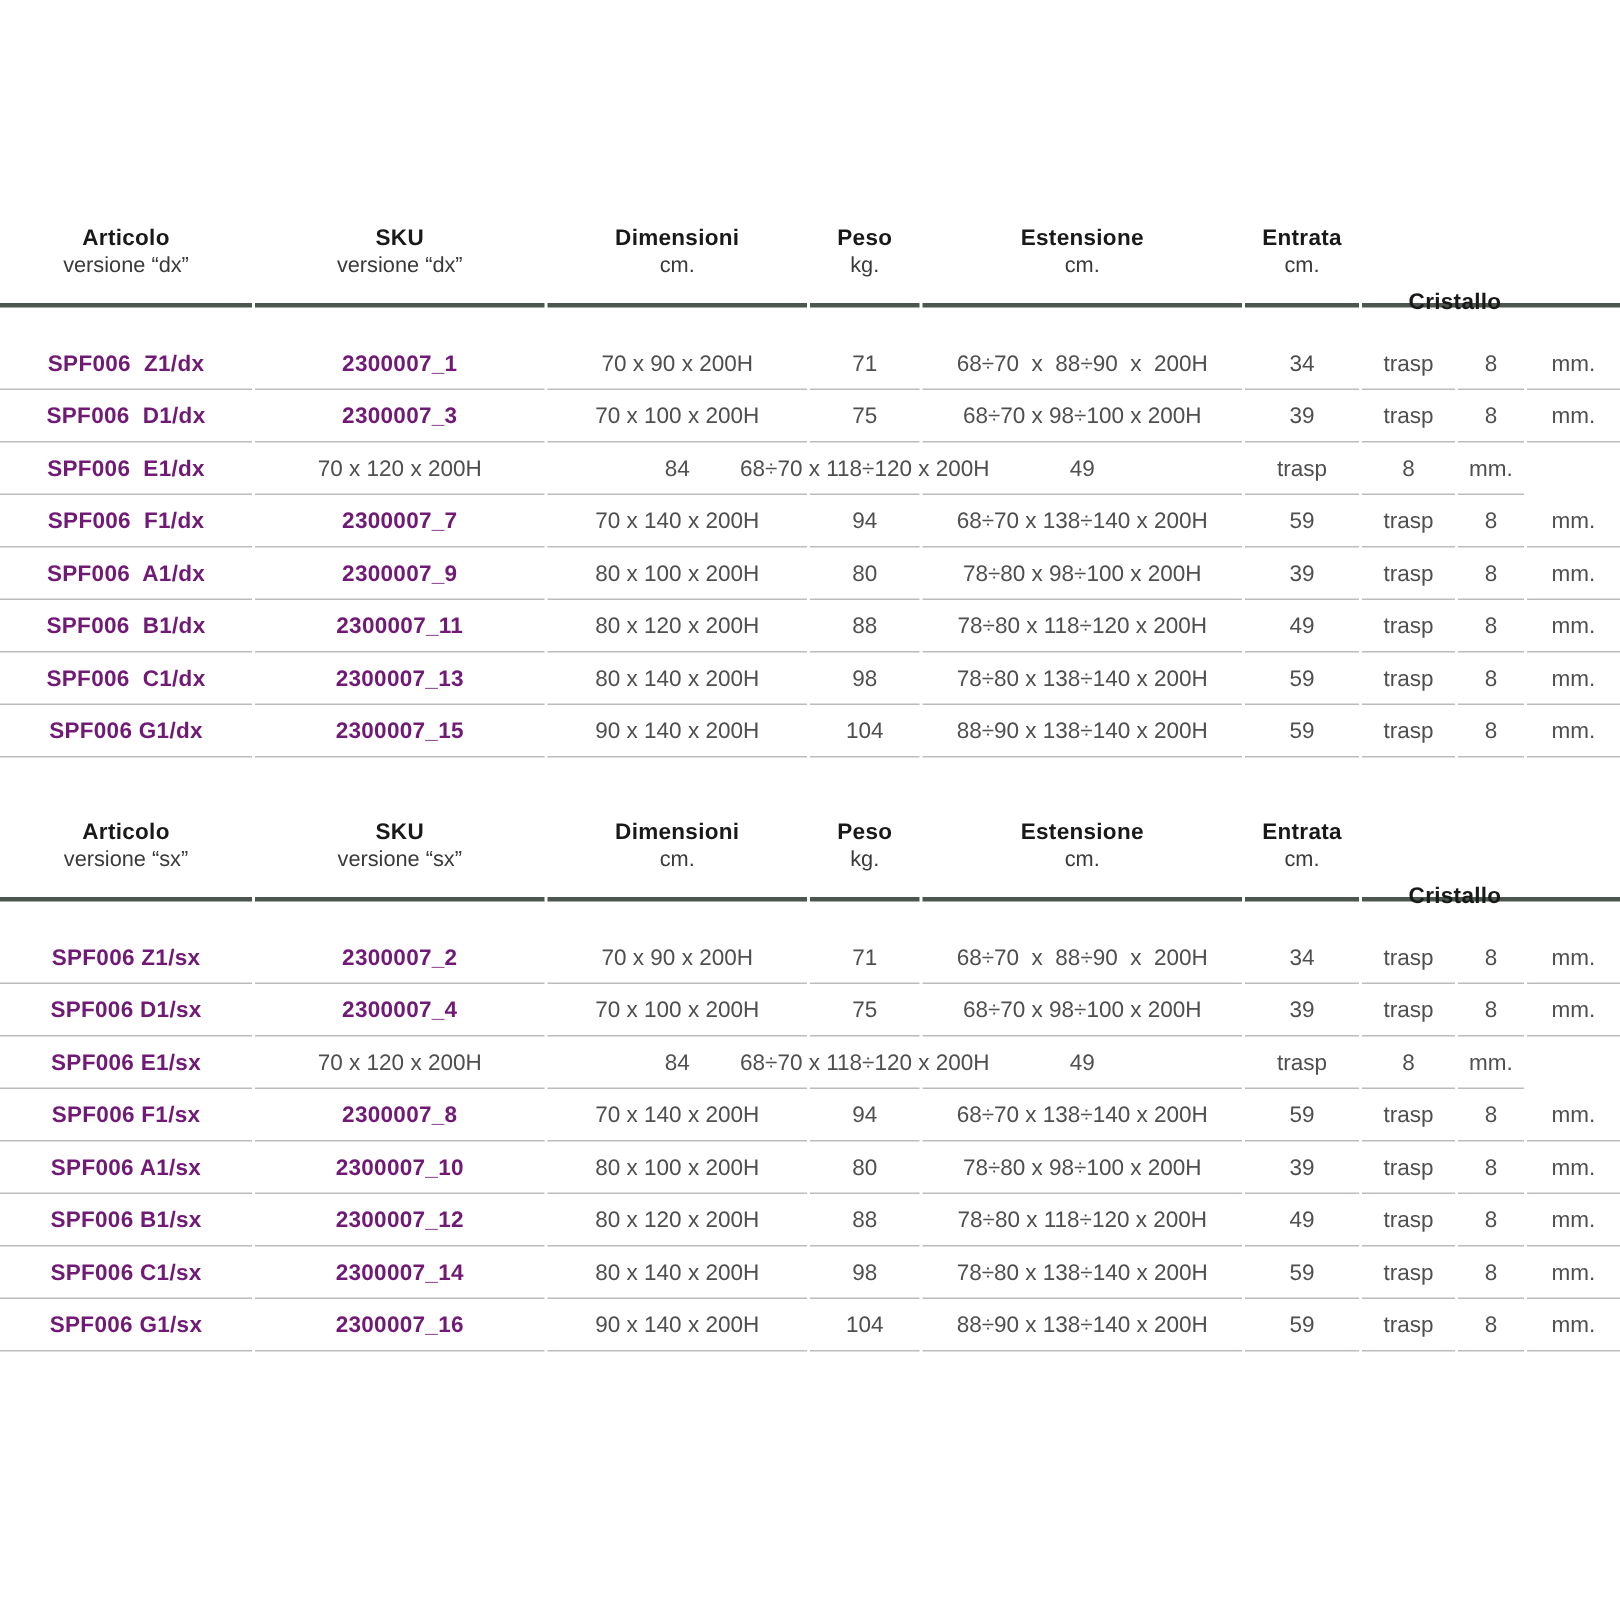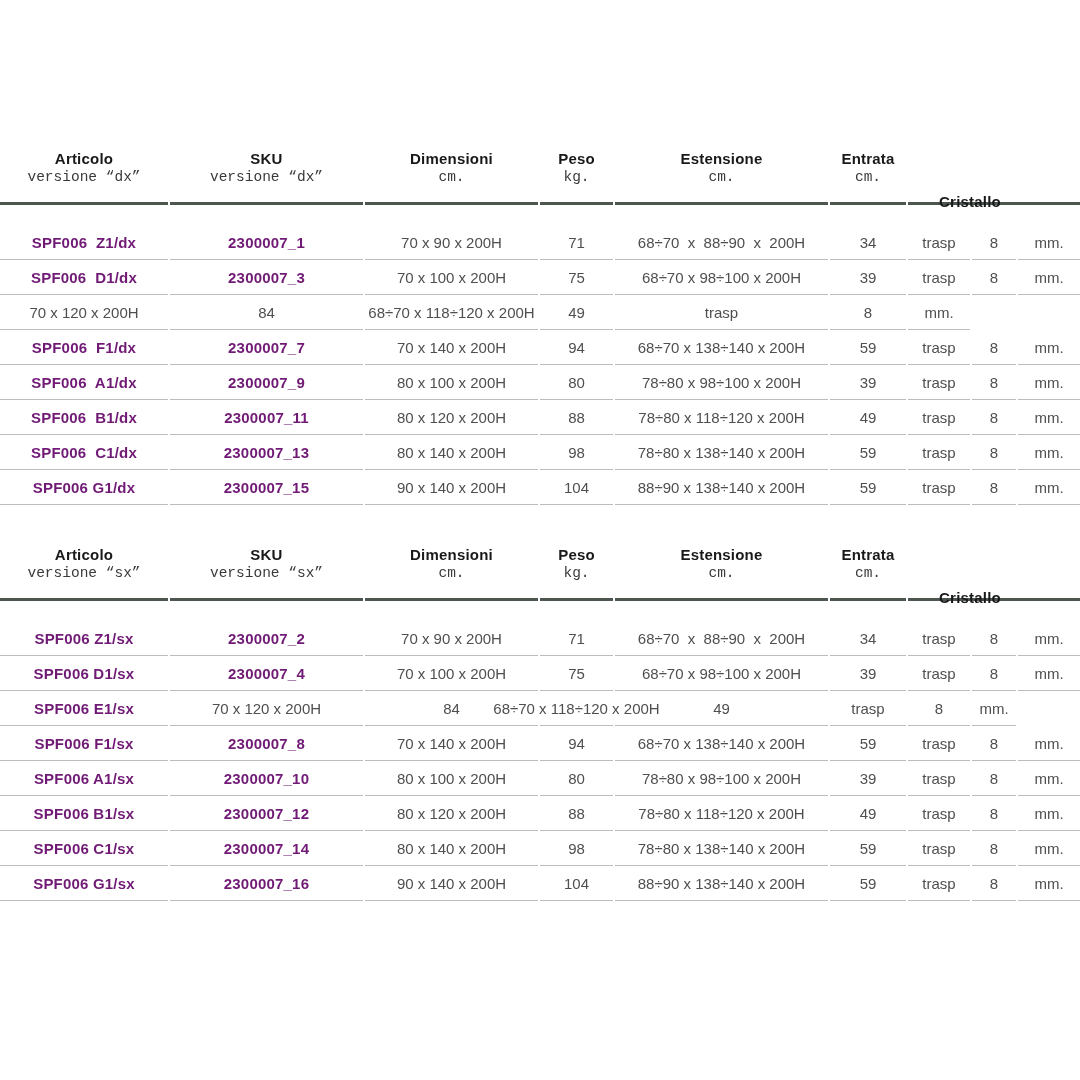--- a/index.html
+++ b/index.html
@@ -21,21 +21,21 @@
     column-gap:2px;
     width:880px;
   }
   .header-row .cell{
     height:64px;
     display:flex;flex-direction:column;align-items:center;justify-content:flex-start;
     padding-top:8px;
     border-bottom:3px solid var(--dark-line);
   }
   .h-title{font-weight:700;font-size:15px;line-height:19px;color:#191919;letter-spacing:.2px;}
-  .h-sub{font-size:14.5px;line-height:18px;color:#3a3a3a;font-family:Liberation Mono, monospace;}
+  .h-sub{font-size:14.5px;line-height:18px;color:#3a3a3a;}
   .col-cristallo-head{grid-column:7 / 10;}
   .col-cristallo-head .h-title{transform:translateX(-24px);margin-top:43px;}
   .rows{padding-top:20px;}
   .data-row .cell{
     height:35px;
     display:flex;align-items:center;justify-content:center;
     border-bottom:1px solid var(--row-line);
     font-size:15px;color:var(--value);
     white-space:pre;
   }
@@ -96,20 +96,21 @@
           <div class="cell">70 x 100 x 200H</div>
           <div class="cell">75</div>
           <div class="cell">68÷70 x 98÷100 x 200H</div>
           <div class="cell">39</div>
           <div class="cell">trasp</div>
           <div class="cell">8</div>
           <div class="cell">mm.</div>
         </div>
 
         <div class="grid-row data-row">
+          <div class="cell strong">SPF006  E1/dx</div>
           <div class="cell">70 x 120 x 200H</div>
           <div class="cell">84</div>
           <div class="cell">68÷70 x 118÷120 x 200H</div>
           <div class="cell">49</div>
           <div class="cell">trasp</div>
           <div class="cell">8</div>
           <div class="cell">mm.</div>
         </div>
 
         <div class="grid-row data-row">

